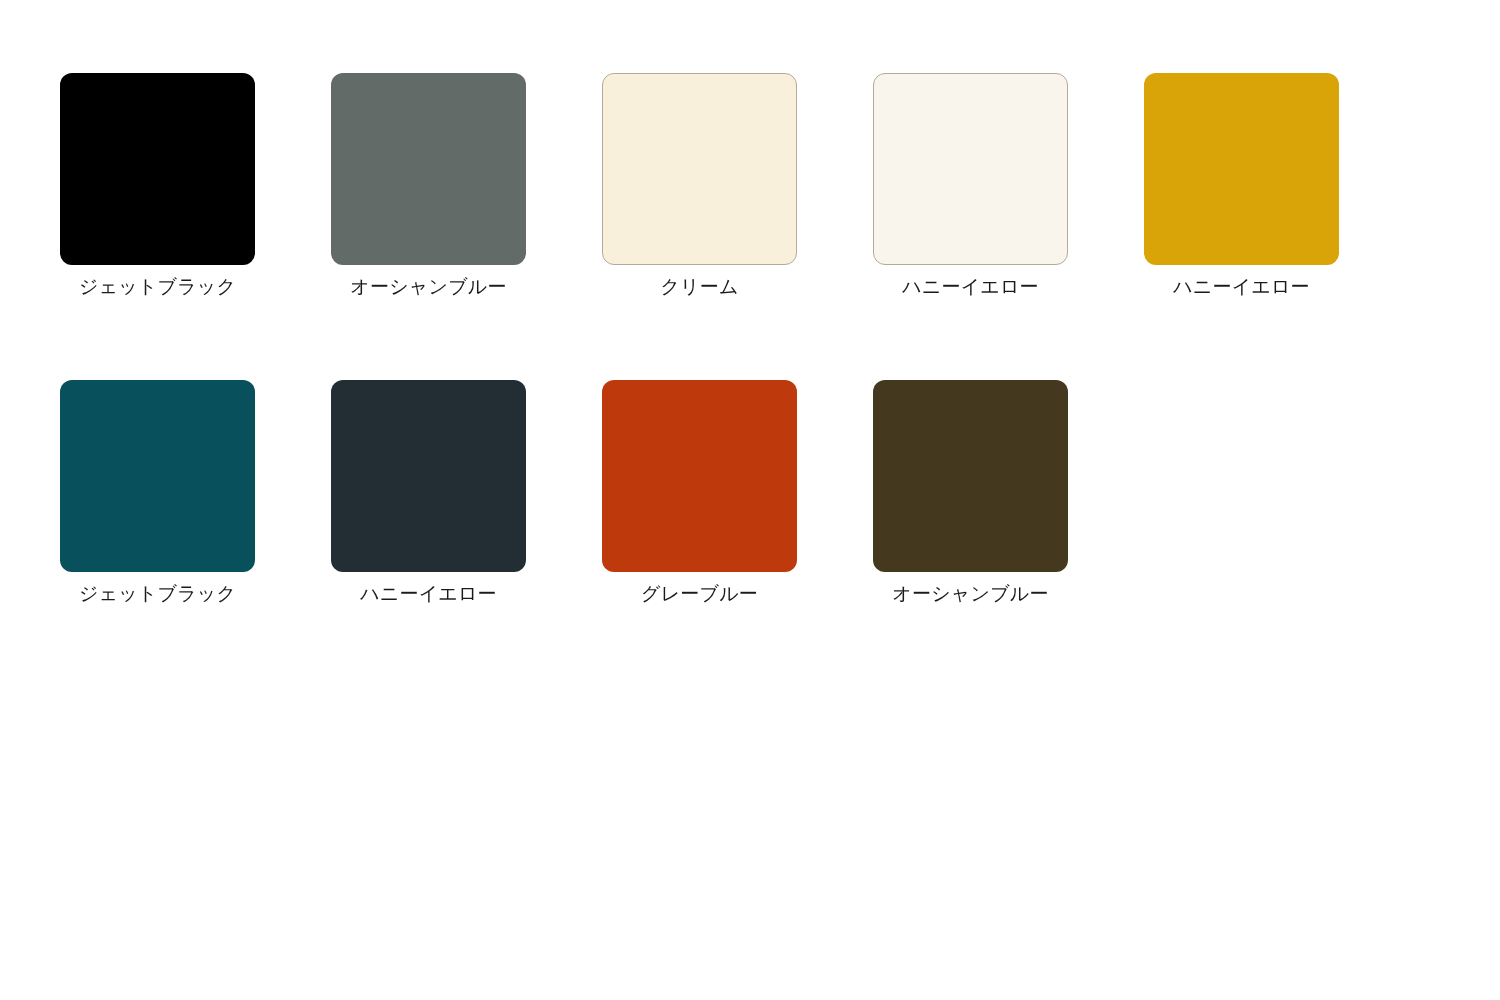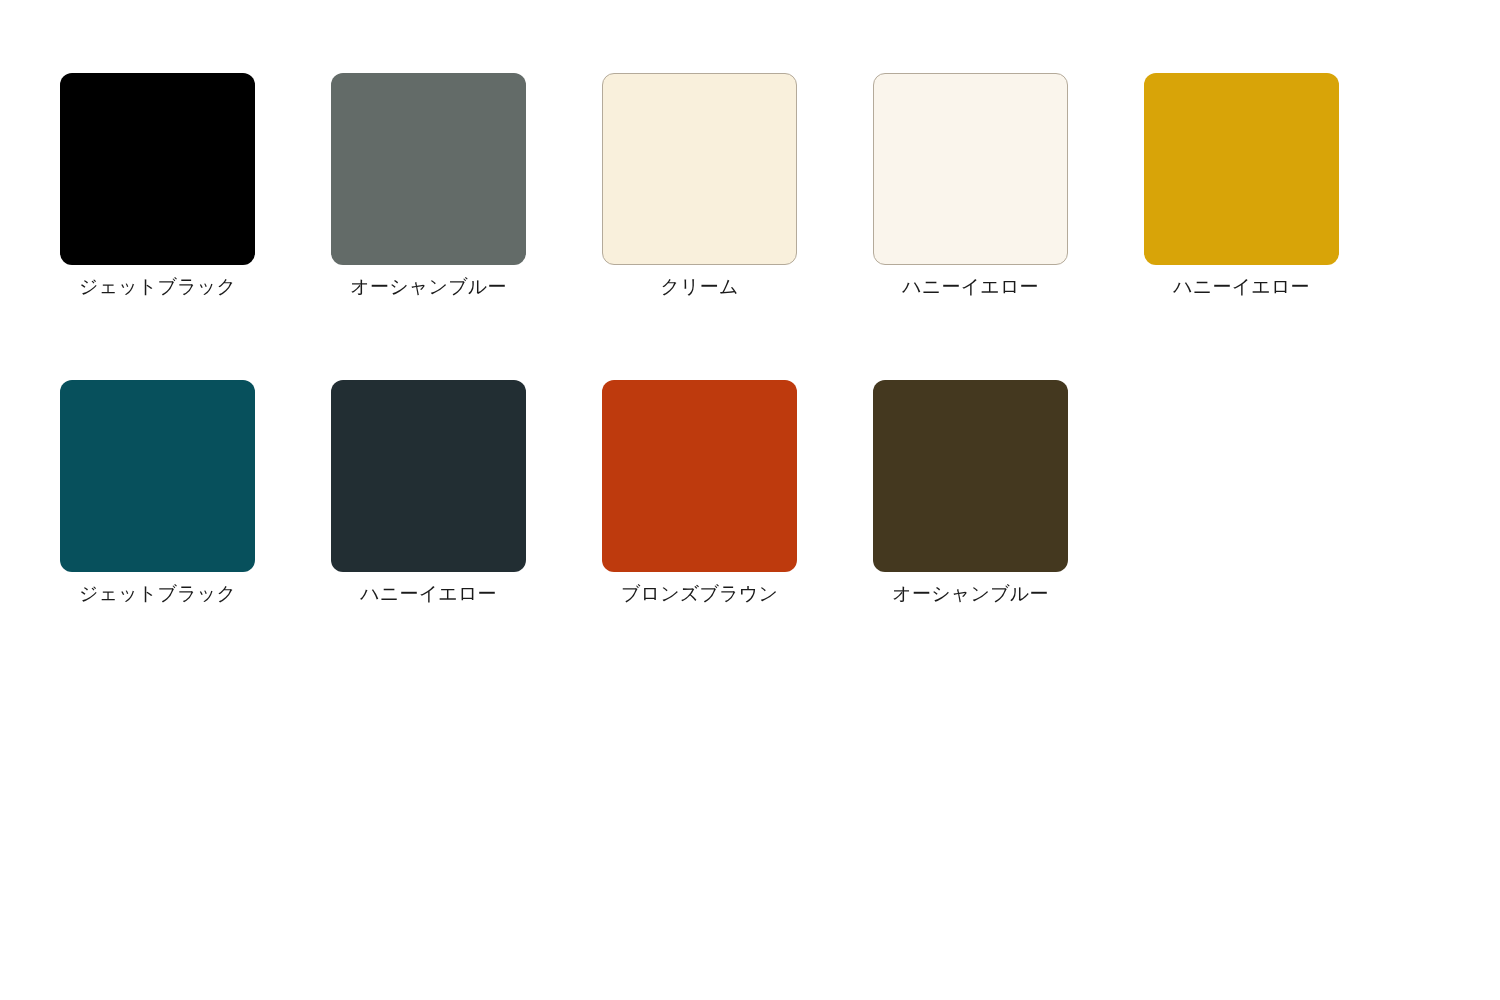--- a/index.html
+++ b/index.html
@@ -81,20 +81,20 @@
       <div class="swatch-cell">
         <div class="swatch-chip" style="background-color: rgb(7, 80, 92);"></div>
         <div class="swatch-label">ジェットブラック</div>
       </div>
       <div class="swatch-cell">
         <div class="swatch-chip" style="background-color: rgb(34, 46, 51);"></div>
         <div class="swatch-label">ハニーイエロー</div>
       </div>
       <div class="swatch-cell">
         <div class="swatch-chip" style="background-color: rgb(190, 58, 13);"></div>
-        <div class="swatch-label">ブロンズブラウン</div>
+        <div class="swatch-label">グレーブルー</div>
       </div>
       <div class="swatch-cell">
         <div class="swatch-chip" style="background-color: rgb(68, 56, 31);"></div>
         <div class="swatch-label">オーシャンブルー</div>
       </div>
     </div>
 </div>
 
 </body></html>

